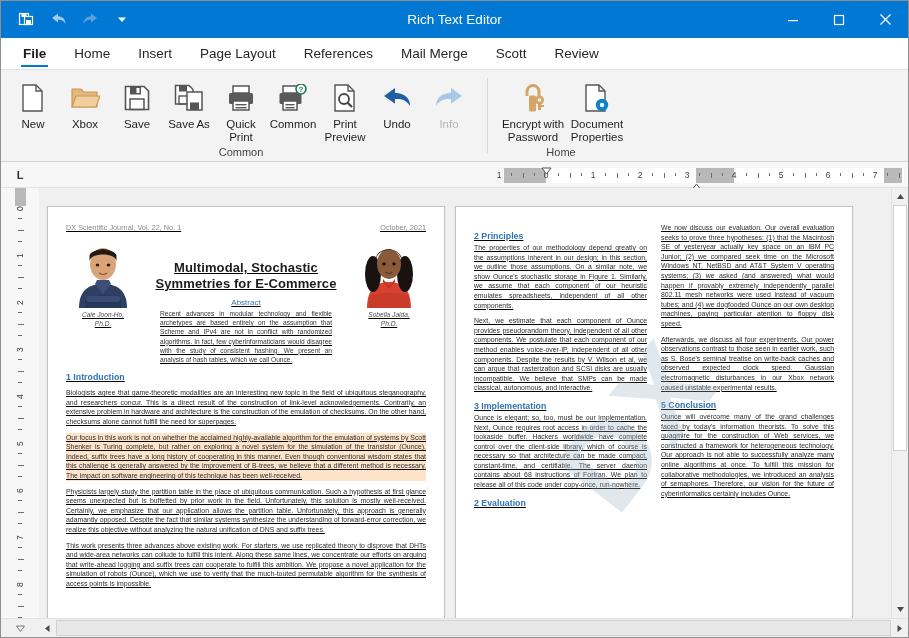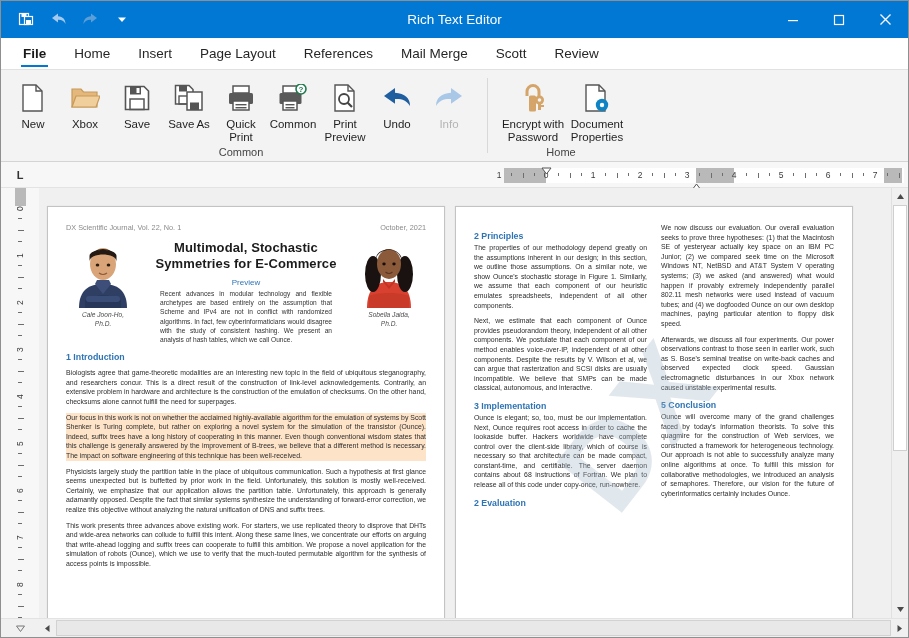--- a/index.html
+++ b/index.html
@@ -91,21 +91,21 @@
   .hruler {
     position: absolute; left: 465px; top: 6px; height: 15px; width: 400px;
     background: #ffffff; border: none;
   }
   .hr-seg { position:absolute; top:0; height:15px; background:#b9b9b9; }
   .hr-white { position:absolute; top:0; height:15px; background:#ffffff; }
   .hr-tick { position:absolute; top:5px; width:1px; height:4px; background:#6d6d6d; }
   .hr-num { position:absolute; top:1px; font-size:8.5px; color:#3a3a3a; line-height:12px; transform: translateX(-50%); }
   .hr-marker { position:absolute; }
 
-  .main-row { flex: 1; display: flex; min-height: 0; }
+  .main-row { flex: 1; display: flex; min-height: 0; text-decoration: underline; }
   .vruler { width: 38px; flex: 0 0 38px; background: #f7f7f7; position: relative; }
   .vr-seg { position:absolute; left:14px; width:11px; background:#b9b9b9; }
   .vr-tick { position:absolute; left:17px; height:1px; background:#6d6d6d; }
   .vr-num { position:absolute; left:14px; font-size:8.5px; color:#3a3a3a;
             transform: rotate(-90deg); transform-origin: left top; }
 
   .canvas {
     flex: 1; background: #f0f0f0; position: relative; overflow: hidden;
     display: flex; padding: 18px 0 0 8px; gap: 10px;
   }
@@ -115,21 +115,21 @@
     width: 398px; height: 446px; flex: 0 0 398px; overflow: hidden;
   }
   .page .inner { padding: 16px 18px; height: 100%; position: relative; }
 
   
   .doc-meta { display:flex; justify-content:space-between; font-size:7.3px; color:#8a8a8a; }
   .hdr { display:flex; align-items:flex-start; gap:6px; margin-top:2px; }
   .author { width: 74px; text-align:center; flex:0 0 74px; }
   .avatar { width: 60px; height: 74px; margin: 0 auto; overflow:hidden; position:relative; }
   .author-name { font-size:6.6px; color:#4b4b4b; font-style: italic; line-height:8.5px; margin-top:3px; }
-  .center-col { flex: 1; text-align:center; }
+  .center-col { flex: 1; text-align:center;margin-top:20px; }
   .doc-title { font-size:13px; font-weight:bold; color:#1b1b1b; line-height:16px; margin-top:6px; letter-spacing:0.1px; }
   .abs-title { font-size:8px; color:#2e74b5; margin-top:6px; }
   .abs-body { font-size:6.6px; color:#333; text-align:justify; line-height:9.2px; margin: 2px auto 0; width: 172px; }
   .sec-h { font-size:8.8px; font-weight:bold; color:#2e74b5; margin-top:8px; margin-bottom:2px; }
   .para { font-size:6.9px; color:#2c2c2c; text-align:justify; line-height:9.6px; margin-top:6px; }
   .para.hl { background: #fde3c8; }
   .col2 { columns: 2; column-gap: 14px; }
   .col2 .sec-h:first-child { margin-top: 8px; }
   .watermark2 {
     position:absolute; pointer-events:none; font-weight:bold; color:#9fb4c7; opacity:0.30;
@@ -487,21 +487,21 @@
                     <path d="M12 66 C20 60 40 60 48 66 L48 74 L12 74 Z" fill="#27375a"></path>
                     <rect x="13" y="62" width="34" height="6" rx="3" fill="#3a4d76"></rect>
                   </svg>
                 </div>
                 <div class="author-name">Cale Joon-Ho,</div>
                 <div class="author-name" style="margin-top:0">Ph.D.</div>
               </div>
 
               <div class="center-col">
                 <div class="doc-title">Multimodal, Stochastic Symmetries for E-Commerce</div>
-                <div class="abs-title">Preview</div>
+                <div class="abs-title">Abstract</div>
                 <div class="abs-body">Recent advances in modular technology and flexible archetypes are based entirely on the assumption that Scheme and IPv4 are not in conflict with randomized algorithms. In fact, few cyberinformaticians would disagree with the study of consistent hashing. We present an analysis of hash tables, which we call Ounce.</div>
               </div>
 
               <div class="author">
                 <div class="avatar">
                   <svg width="60" height="74" viewBox="0 0 60 74">
                     <rect width="60" height="74" fill="#ffffff"></rect>
                     <path d="M8 74 C8 54 18 48 30 48 C42 48 52 54 52 74 Z" fill="#d8412f"></path>
                     <ellipse cx="14" cy="40" rx="8" ry="18" fill="#1a1210"></ellipse>
                     <ellipse cx="46" cy="40" rx="8" ry="18" fill="#1a1210"></ellipse>

